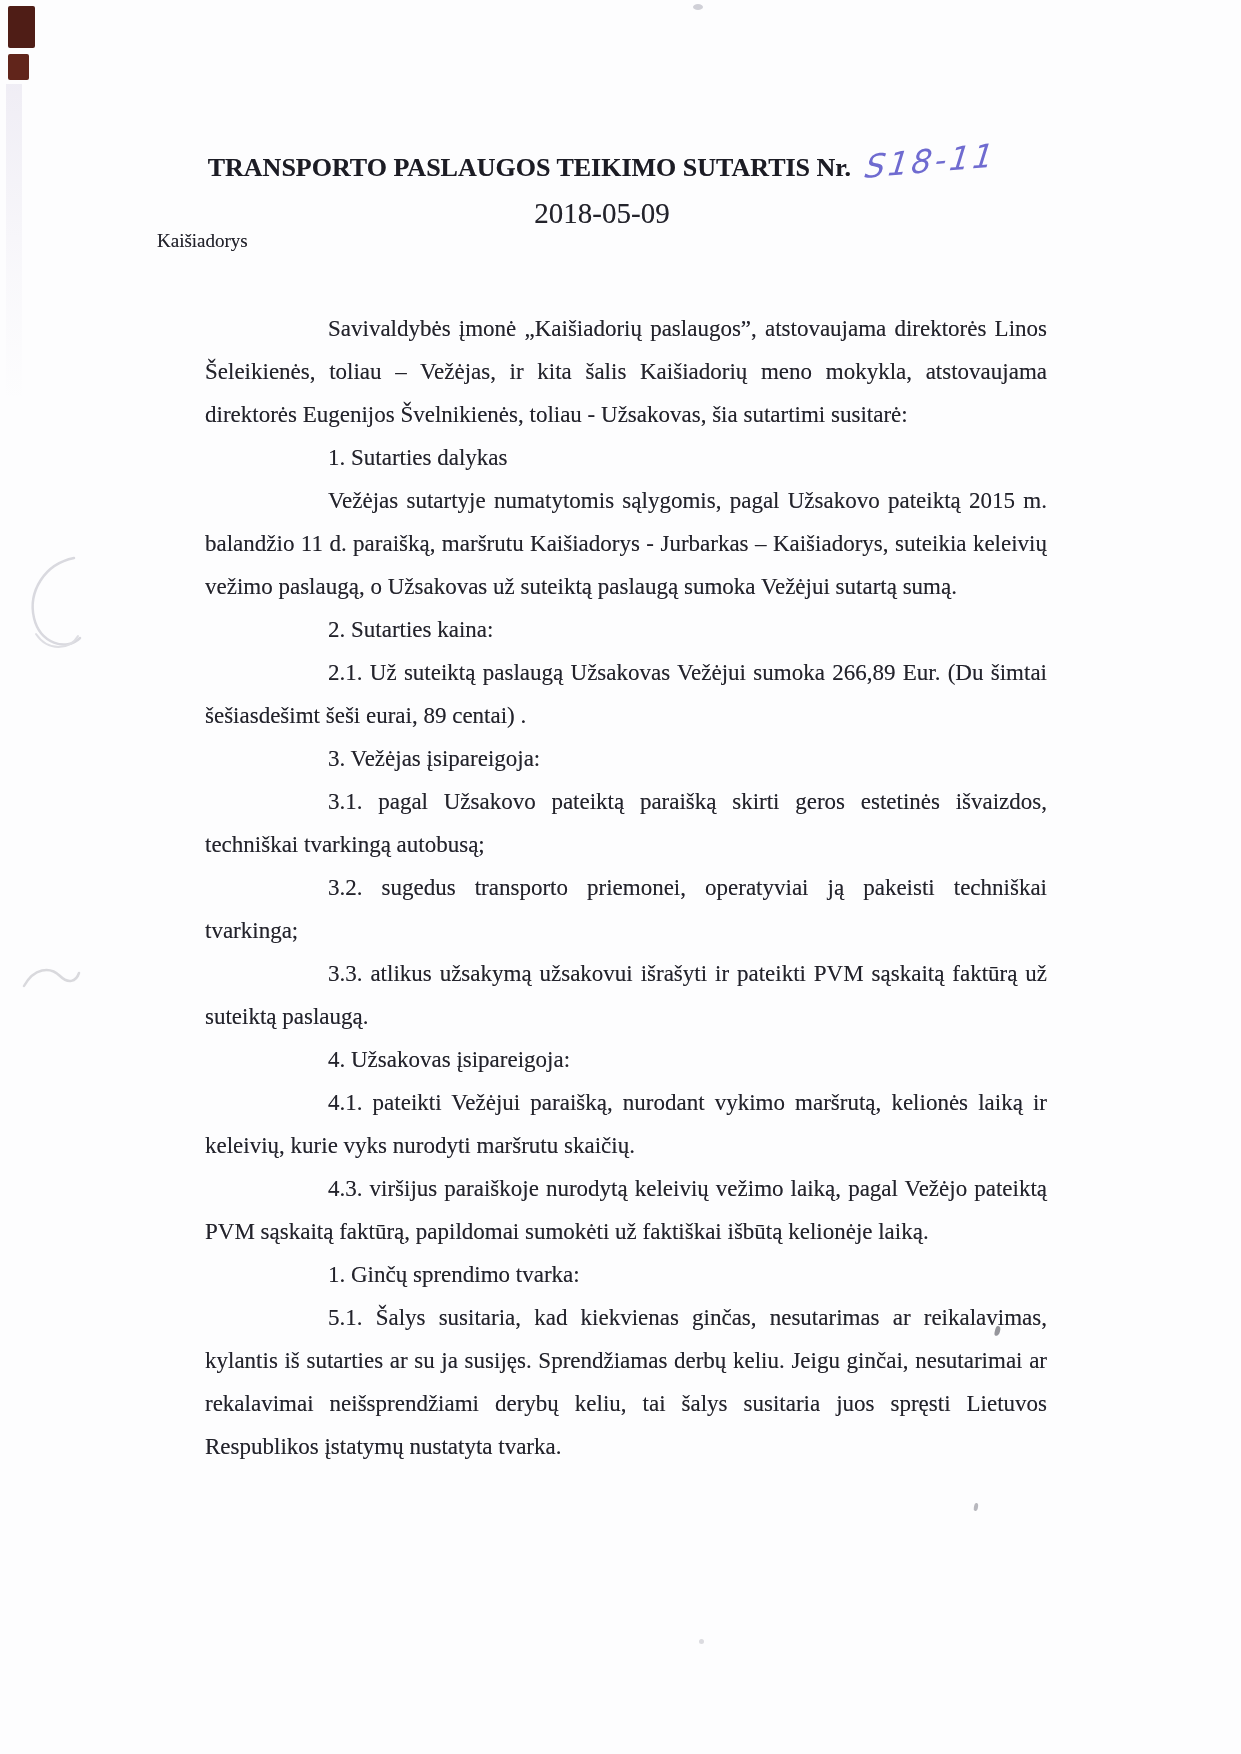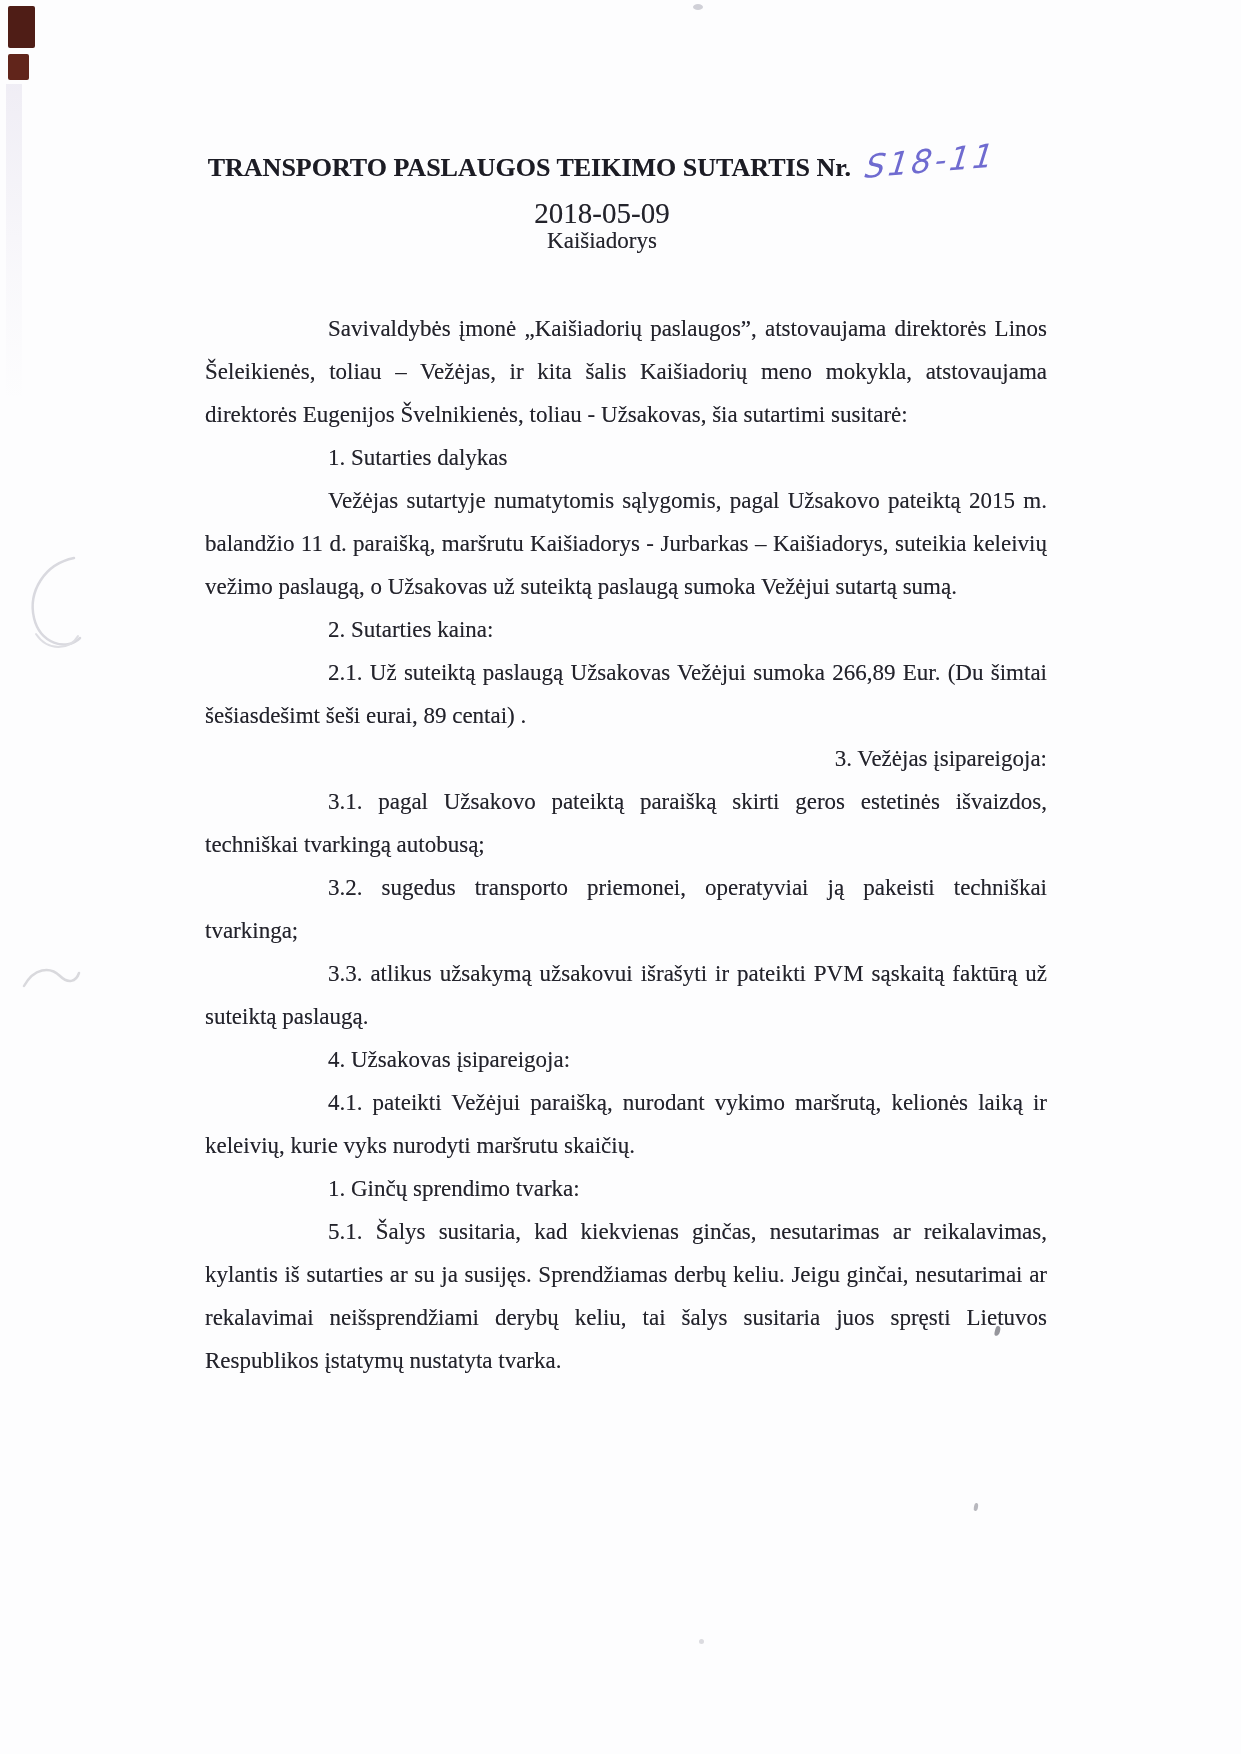--- a/index.html
+++ b/index.html
@@ -43,34 +43,34 @@
     transform: rotate(-5deg) skewX(-12deg);
     text-shadow: none;
   }
   .date-line {
     margin-top: 16px;
     text-align: center;
     font-size: 29px;
     line-height: 28px;
   }
   .city-line {
-    text-align: center;
-    font-size: 23px;
+    text-align: left;
+    font-size: 19px;
     line-height: 28px;
   }
   .body-text { margin-top: 52px; margin-left: 48px; }
   .para, .heading {
     margin: 0;
     font-size: 23px;
     line-height: 43px;
     text-align: justify;
     text-indent: 123px;
   }
   .heading { font-weight: normal; text-align: left; }
-  .heading.normal-weight { font-weight: normal; text-align: right; }
+  .heading.normal-weight { font-weight: normal; }
 
   
   .artifact { position: absolute; }
   .mark-top-left-1 {
     left: 8px; top: 6px; width: 27px; height: 42px;
     background: #4f1d16; border-radius: 2px;
   }
   .mark-top-left-2 {
     left: 8px; top: 54px; width: 21px; height: 26px;
     background: #61251b; border-radius: 2px;
@@ -145,19 +145,20 @@
       <p class="heading">2. Sutarties kaina:</p>
       <p class="para">2.1. Už suteiktą paslaugą Užsakovas Vežėjui sumoka 266,89 Eur. (Du šimtai šešiasdešimt šeši eurai, 89 centai) .</p>
 
       <p class="heading normal-weight">3. Vežėjas įsipareigoja:</p>
       <p class="para">3.1. pagal Užsakovo pateiktą paraišką skirti geros estetinės išvaizdos, techniškai tvarkingą autobusą;</p>
       <p class="para">3.2. sugedus transporto priemonei, operatyviai ją pakeisti techniškai tvarkinga;</p>
       <p class="para">3.3. atlikus užsakymą užsakovui išrašyti ir pateikti PVM sąskaitą faktūrą už suteiktą paslaugą.</p>
 
       <p class="heading">4. Užsakovas įsipareigoja:</p>
       <p class="para">4.1. pateikti Vežėjui paraišką, nurodant vykimo maršrutą, kelionės laiką ir keleivių, kurie vyks nurodyti maršrutu skaičių.</p>
+      <p class="para">4.3. viršijus paraiškoje nurodytą keleivių vežimo laiką, pagal Vežėjo pateiktą PVM sąskaitą faktūrą, papildomai sumokėti už faktiškai išbūtą kelionėje laiką.</p>
 
       <p class="heading">1. Ginčų sprendimo tvarka:</p>
       <p class="para">5.1. Šalys susitaria, kad kiekvienas ginčas, nesutarimas ar reikalavimas, kylantis iš sutarties ar su ja susijęs. Sprendžiamas derbų keliu. Jeigu ginčai, nesutarimai ar rekalavimai neišsprendžiami derybų keliu, tai šalys susitaria juos spręsti Lietuvos Respublikos įstatymų nustatyta tvarka.</p>
 
     </div>
   </div>
 </div>
 
 </body></html>

